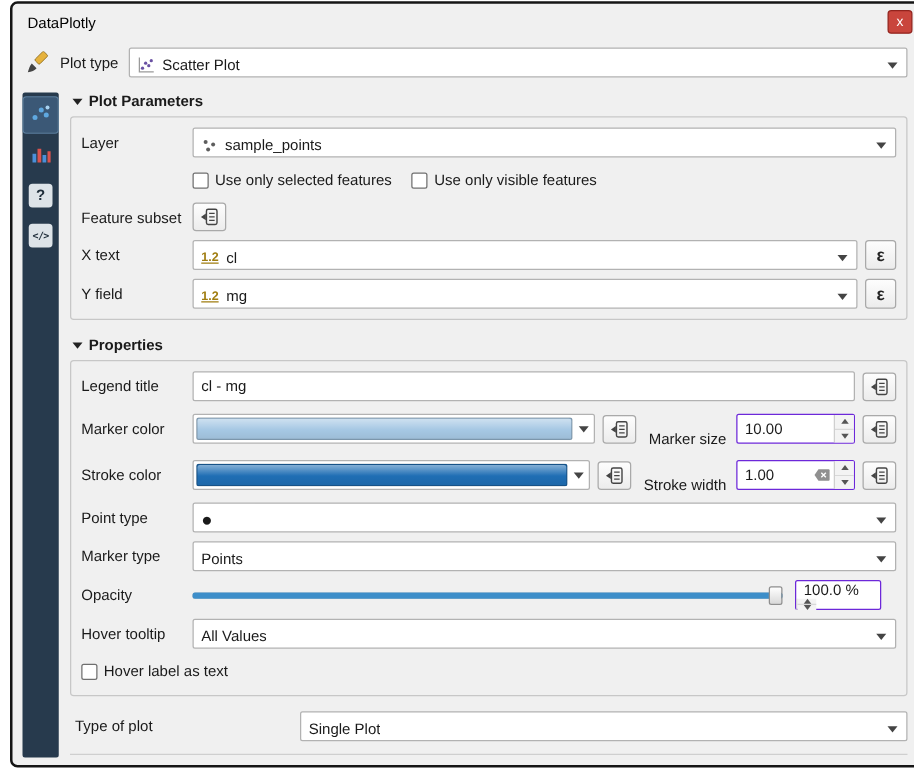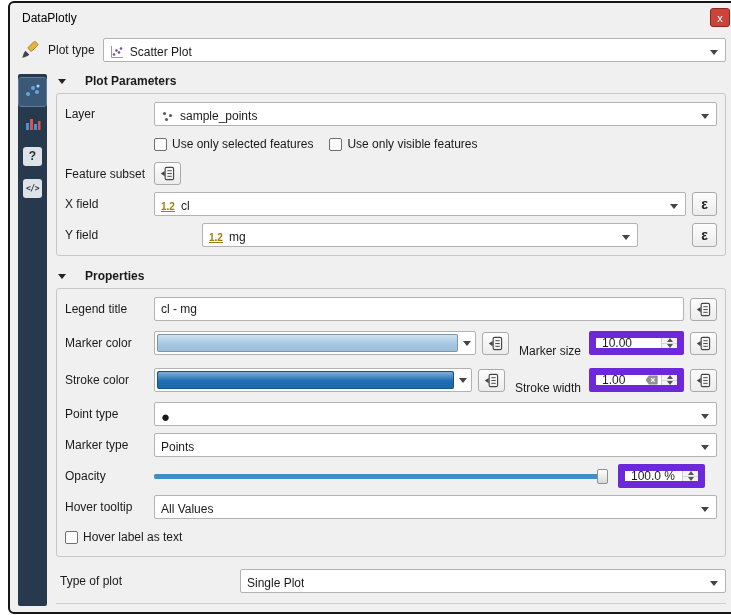--- a/index.html
+++ b/index.html
@@ -20,21 +20,21 @@
   .combo { height:24px; background:#fff; border:1px solid #b2b2b2; border-radius:2px; display:flex; align-items:center; padding:4px 7px 0 6px; gap:6px; min-width:0; }
   .combo .val { white-space:nowrap; overflow:hidden; }
   .arrow-dn { margin-left:auto; width:0; height:0; border-left:4px solid transparent; border-right:4px solid transparent; border-top:5px solid #444; flex-shrink:0; }
   .flex1 { flex:1; }
 
   .text-input { height:24px; background:#fff; border:1px solid #b2b2b2; border-radius:2px; padding:0 6px; font-family:"Liberation Sans",sans-serif; font-size:12px; color:#1a1a1a; }
 
   .dd-btn { width:27px; height:23px; background:linear-gradient(#fdfdfd,#ececec); border:1px solid #a9a9a9; border-radius:3px; display:flex; align-items:center; justify-content:center; flex-shrink:0; }
   .eps-btn { width:25px; height:24px; background:linear-gradient(#fdfdfd,#ececec); border:1px solid #a9a9a9; border-radius:3px; display:flex; align-items:center; justify-content:center; font-size:14px; font-weight:bold; color:#222; flex-shrink:0; }
 
-  .spin { height:24px; background:#fff; border:7px solid #6d28d9; border-radius:2px; display:flex; align-items:stretch; flex-shrink:0; }
+  .spin { height:24px; background:#fff; border:1px solid #6d28d9; border-radius:2px; display:flex; align-items:stretch; flex-shrink:0; }
   .spin .sval { flex:1; display:flex; align-items:center; padding:0 6px; white-space:nowrap; }
   .spin .clear-ic { display:flex; align-items:center; padding-right:3px; }
   .spin-btns { width:16px; display:flex; flex-direction:column; border-left:1px solid #cfcfcf; }
   .spin-btns > div { flex:1; background:#f3f3f3; display:flex; align-items:center; justify-content:center; }
   .spin-btns > div:first-child { border-bottom:1px solid #d8d8d8; }
   .tri-up-s { width:0;height:0;border-left:3px solid transparent;border-right:3px solid transparent;border-bottom:4px solid #555; }
   .tri-dn-s { width:0;height:0;border-left:3px solid transparent;border-right:3px solid transparent;border-top:4px solid #555; }
 
   .check { display:inline-flex; align-items:center; gap:5px; white-space:nowrap; }
   .cb { width:13px; height:13px; background:#fff; border:1px solid #6f6f6f; border-radius:2px; flex-shrink:0; }
@@ -52,26 +52,26 @@
 
   
   .sidebar { position:absolute; left:8px; top:71px; width:29px; height:532px; background:#273a4d; border-radius:2px; display:flex; flex-direction:column; align-items:center; padding-top:4px; gap:4px; }
   .side-item { width:27px; height:28px; display:flex; align-items:center; justify-content:center; border-radius:2px; }
   .side-item.selected { background:#3c5possibly; background:#3b5876; outline:1px solid #5b7e9e; }
   .side-chip { width:19px; height:19px; background:#dde3e8; border-radius:3px; color:#1f2d3a; font-weight:bold; display:flex; align-items:center; justify-content:center; font-size:12px; }
   .side-chip.code { font-size:8px; font-family:"DejaVu Sans Mono", monospace; letter-spacing:-0.5px; }
 
   
   .main { position:absolute; left:44px; top:70px; right:7px; }
-  .grp-head { display:flex; align-items:center; gap:19px; padding-left:4px; height:16px; }
+  .grp-head { display:flex; align-items:center; gap:5px; padding-left:4px; height:16px; }
   .grp-head .tri { width:0; height:0; border-left:4px solid transparent; border-right:4px solid transparent; border-top:5px solid #222; }
   .grp-head .gtitle { font-weight:bold; }
   .grp-frame { border:1px solid #c7c7c7; border-radius:3px; margin:4px 2px 12px 2px; padding:8px 8px; }
   .row { display:flex; align-items:center; margin-bottom:7px; min-height:22px; }
-  .row:last-child { margin-bottom:0;gap:48px; }
+  .row:last-child { margin-bottom:0; }
   .lbl { width:89px; flex-shrink:0; }
   .inline-lbl { margin:16px 8px 0 10px; white-space:nowrap; }
   .gap6 { margin-left:6px; }
   .layer-ic, .field-ic, .mini-ic { display:flex; align-items:center; flex-shrink:0;text-decoration:underline; }
   .field-ic { color:#a07d10; font-size:10px; font-weight:bold; }
   .dot-val { font-size:15px; line-height:1; }
 
   .tp-row { display:flex; align-items:center; margin:2px 2px 0 2px; padding-left:4px; }
   .tp-row .tp-lbl { width:180px; flex-shrink:0; }
   .hsep { border-top:1px solid #cfcfcf; margin:10px 2px 0 2px; }
@@ -191,21 +191,21 @@
             <rect x="5.5" y="1.5" width="9" height="13" rx="1.5" fill="none" stroke="#444" stroke-width="1.2"></rect>
             <line x1="7.8" y1="5" x2="12.5" y2="5" stroke="#444"></line>
             <line x1="7.8" y1="8" x2="12.5" y2="8" stroke="#444"></line>
             <line x1="7.8" y1="11" x2="12.5" y2="11" stroke="#444"></line>
             <path d="M0.8 8 L5 5.2 V10.8 Z" fill="#444"></path>
           </svg>
         </div>
       </div>
 
       <div class="row">
-        <span class="lbl">X field</span>
+        <span class="lbl">X text</span>
         <div class="combo flex1">
           <span class="field-ic">1.2</span>
           <span class="val">cl</span>
           <span class="arrow-dn"></span>
         </div>
         <div class="eps-btn gap6">ε</div>
       </div>
 
       <div class="row">
         <span class="lbl">Y field</span>
@@ -341,21 +341,21 @@
       </div>
 
       <div class="row">
         <span class="lbl">Opacity</span>
         <div class="slider flex1">
           <div class="track">
             <div class="fill" style="background: rgb(61, 142, 201); width: 100%;"></div>
           </div>
           <div class="handle"></div>
         </div>
-        <div class="spin" style="width:87px; margin-left:10px; margin-right:12px;">
+        <div class="spin" style="width:69px; margin-left:10px; margin-right:12px;flex-direction:column;">
           <span class="sval">100.0 %</span>
           <div class="spin-btns">
             <div>
                 <span class="tri-up-s"></span>
               </div>
             <div>
                 <span class="tri-dn-s"></span>
               </div>
           </div>
         </div>

